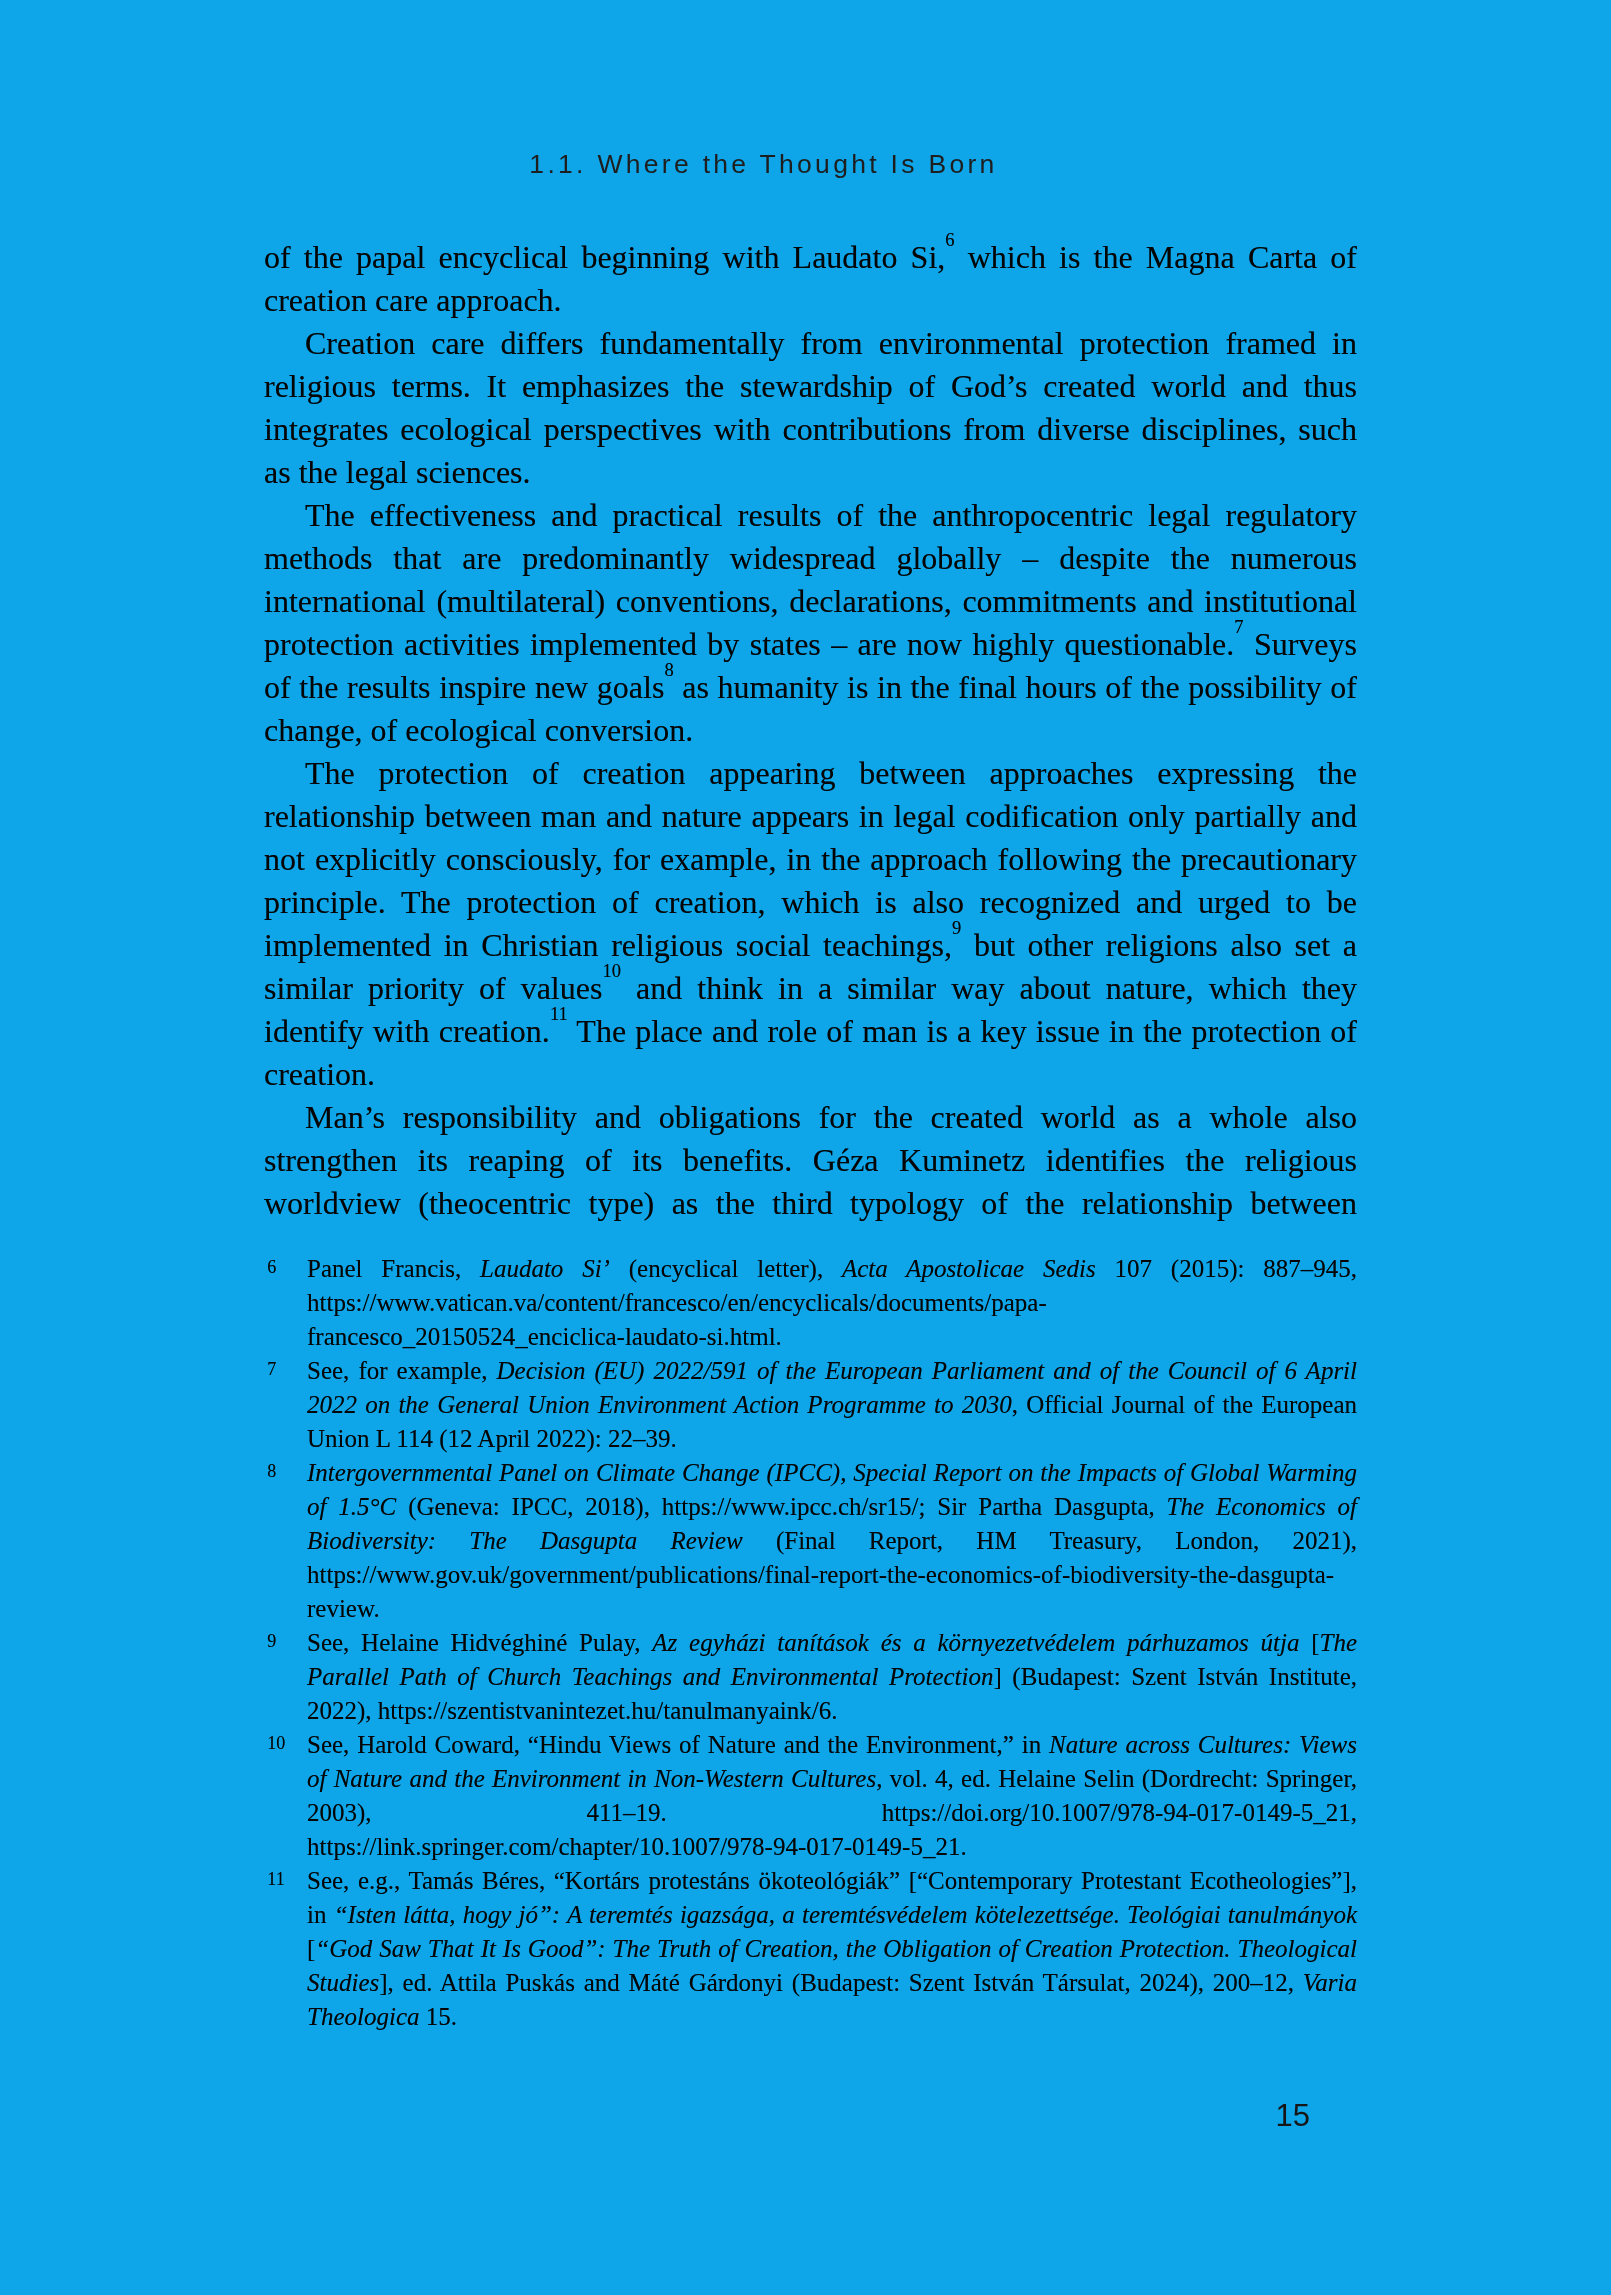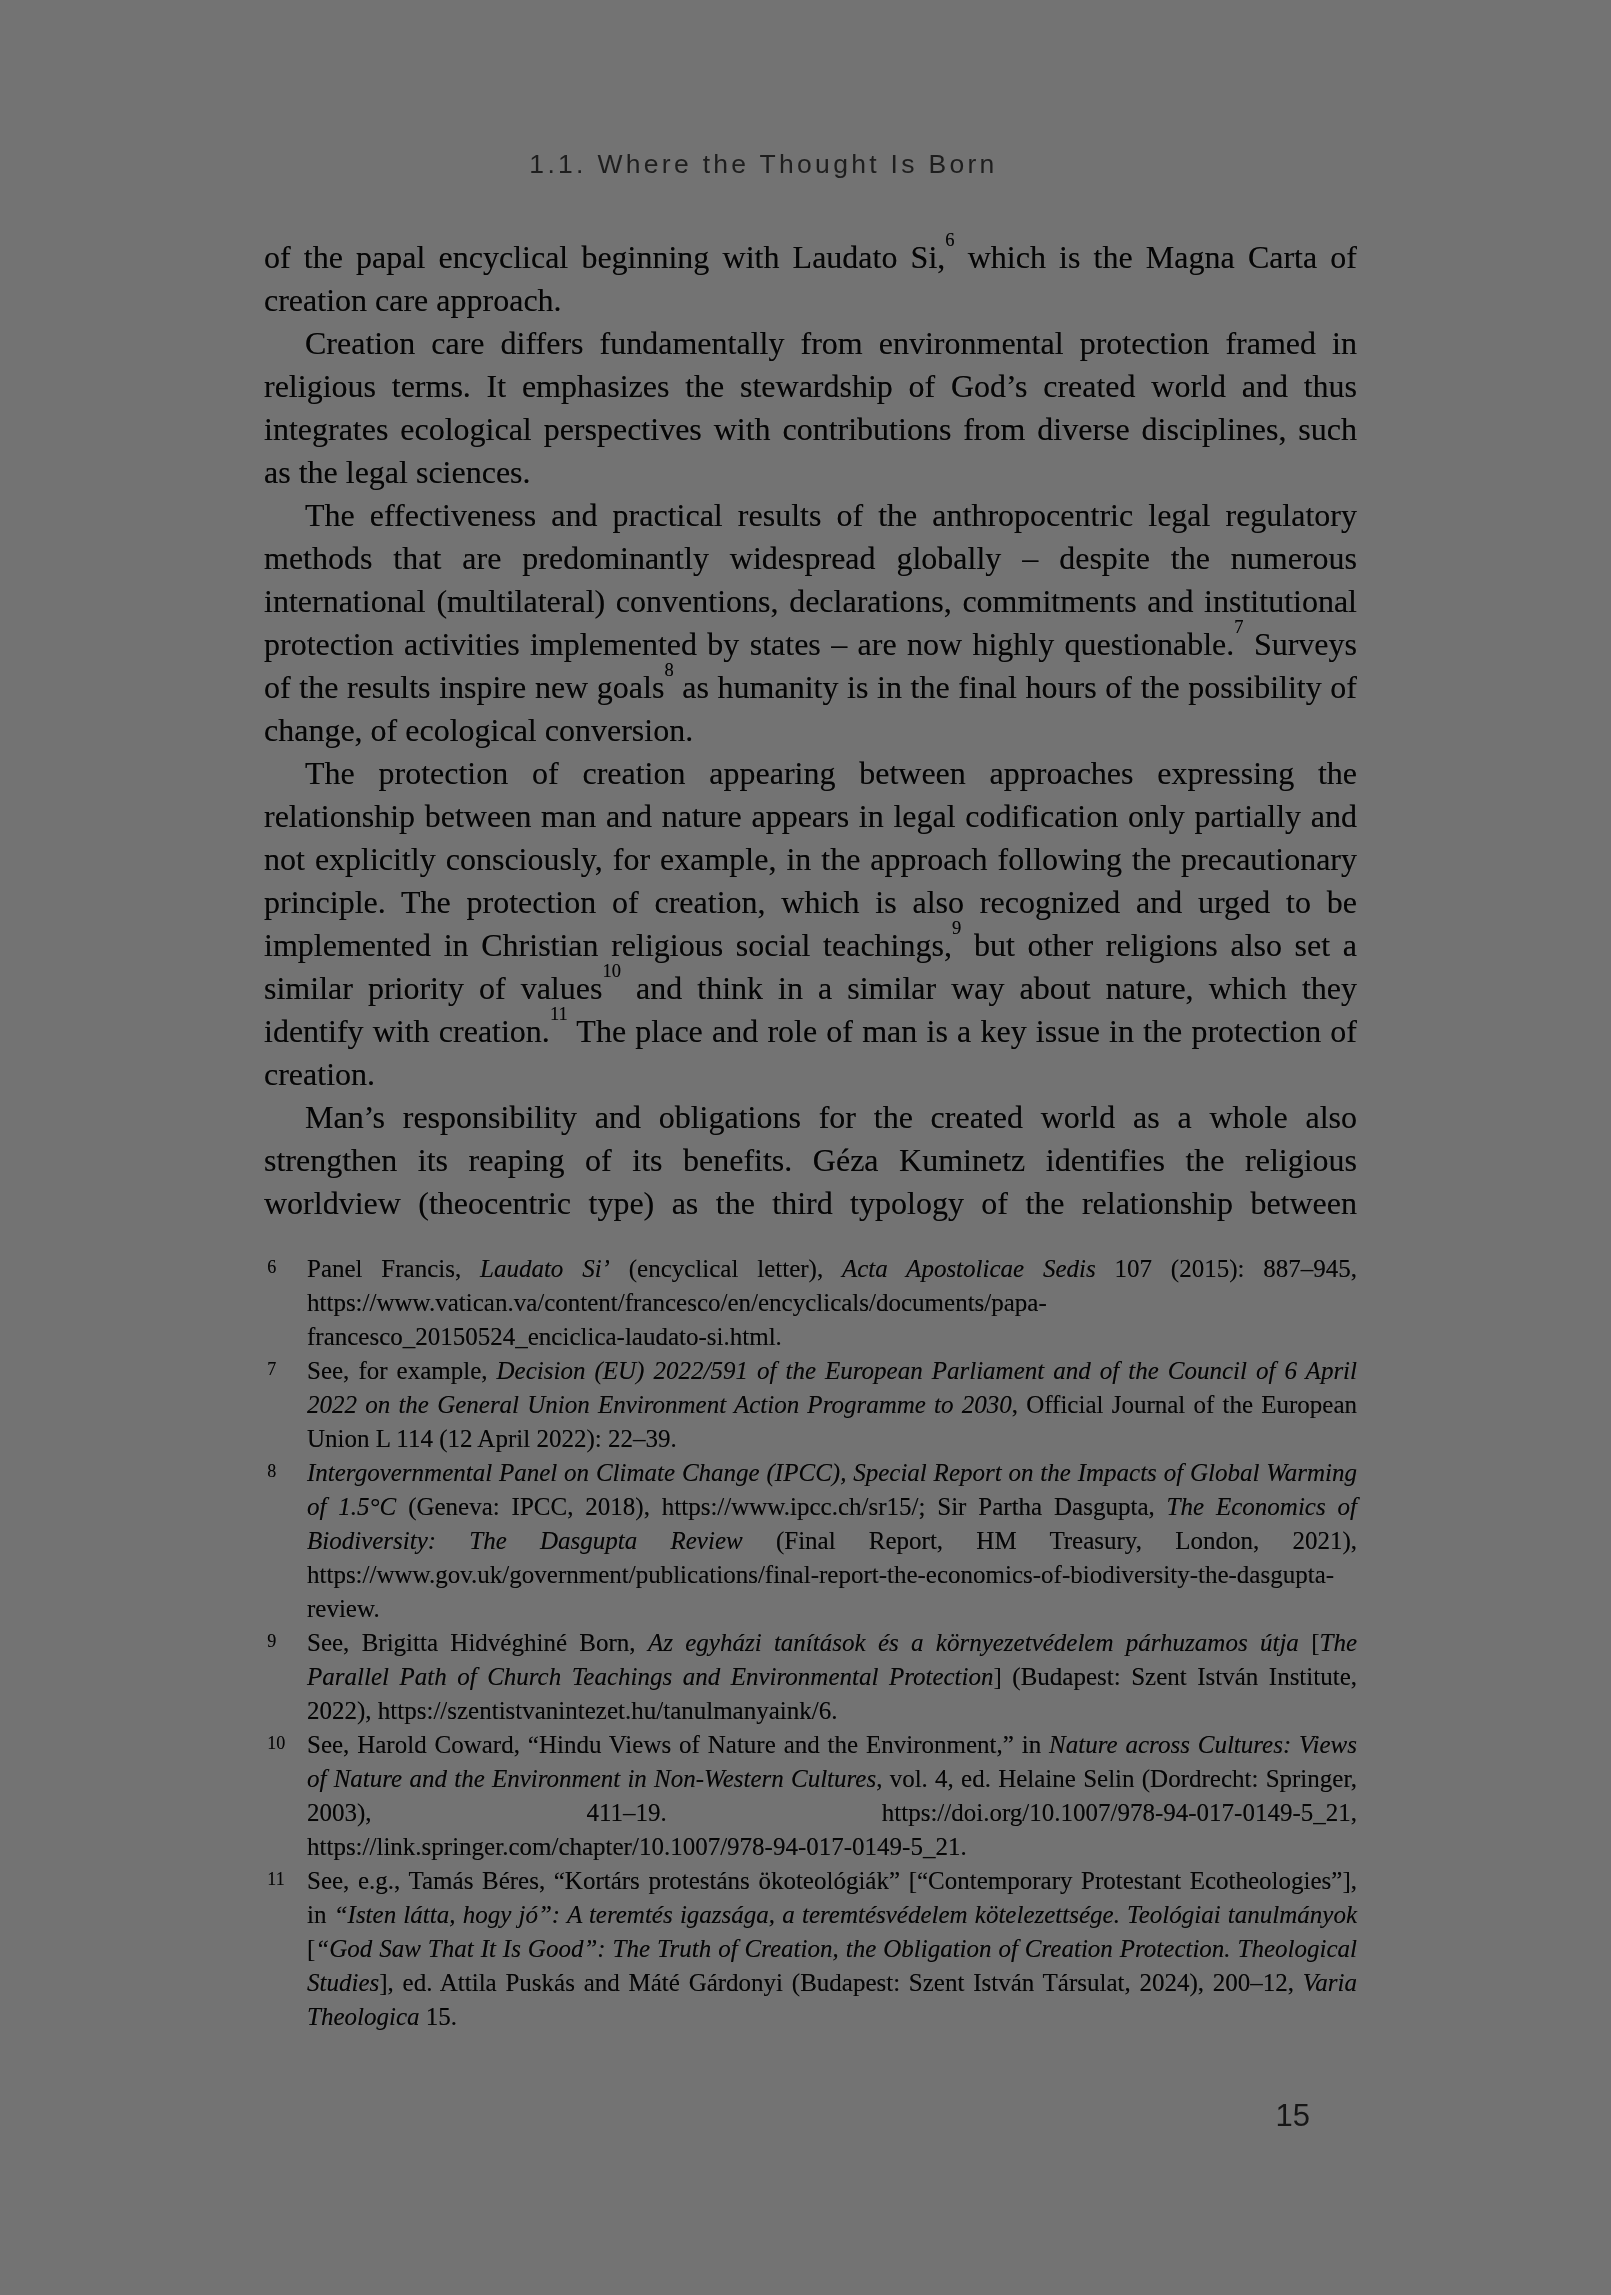--- a/index.html
+++ b/index.html
@@ -1,20 +1,20 @@
 <!DOCTYPE html>
 <html style="font-size:13.2px"><head>
 <meta charset="utf-8">
 <style>
   html, body { margin: 0; padding: 0; background: #e8e8e8; }
   .page {
     position: relative;
     width: 1612px;
     height: 2295px;
-    background: #737373;
+    background: #0ea5e9;
     overflow: hidden;
     color: #0c0c0c;
   }
   .running-head {
     position: absolute;
     top: 149px;
     left: 217px;
     width: 1093px;
     text-align: center;
     font-family: "Liberation Sans", sans-serif;
@@ -90,21 +90,21 @@
         <p class="body-para"><span>of the papal encyclical beginning with Laudato Si,</span><sup class="fnref">6</sup><span> which is the Magna Carta of creation care approach.</span></p>
         <p class="body-para indent"><span>Creation care differs fundamentally from environmental protection framed in religious terms. It emphasizes the stewardship of God’s created world and thus integrates ecological perspectives with contributions from diverse disciplines, such as the legal sciences.</span></p>
         <p class="body-para indent"><span>The effectiveness and practical results of the anthropocentric legal regulatory methods that are predominantly widespread globally – despite the numerous international (multilateral) conventions, declarations, commitments and institutional protection activities implemented by states – are now highly questionable.</span><sup class="fnref">7</sup><span> Surveys of the results inspire new goals</span><sup class="fnref">8</sup><span> as humanity is in the final hours of the possibility of change, of ecological conversion.</span></p>
         <p class="body-para indent"><span>The protection of creation appearing between approaches expressing the relationship between man and nature appears in legal codification only partially and not explicitly consciously, for example, in the approach following the precautionary principle. The protection of creation, which is also recognized and urged to be implemented in Christian religious social teachings,</span><sup class="fnref">9</sup><span> but other religions also set a similar priority of values</span><sup class="fnref">10</sup><span> and think in a similar way about nature, which they identify with creation.</span><sup class="fnref">11</sup><span> The place and role of man is a key issue in the protection of creation.</span></p>
         <p class="body-para indent cont"><span>Man’s responsibility and obligations for the created world as a whole also strengthen its reaping of its benefits. Géza Kuminetz identifies the religious worldview (theocentric type) as the third typology of the relationship between</span></p>
       </div>
     <div id="footnotes" class="footnotes">
         <div class="footnote"><span class="fn-num">6</span><span>Panel Francis, </span><em>Laudato Si’</em><span> (encyclical letter), </span><em>Acta Apostolicae Sedis</em><span> 107 (2015): 887–945, https://www.vatican.va/content/francesco/en/encyclicals/documents/papa-francesco_20150524_enciclica-laudato-si.html.</span></div>
         <div class="footnote"><span class="fn-num">7</span><span>See, for example, </span><em>Decision (EU) 2022/591 of the European Parliament and of the Council of 6 April 2022 on the General Union Environment Action Programme to 2030</em><span>, Official Journal of the European Union L 114 (12 April 2022): 22–39.</span></div>
         <div class="footnote"><span class="fn-num">8</span><em>Intergovernmental Panel on Climate Change (IPCC), Special Report on the Impacts of Global Warming of 1.5°C</em><span> (Geneva: IPCC, 2018), https://www.ipcc.ch/sr15/; Sir Partha Dasgupta, </span><em>The Economics of Biodiversity: The Dasgupta Review</em><span> (Final Report, HM Treasury, London, 2021), https://www.gov.uk/government/publications/final-report-the-economics-of-biodiversity-the-dasgupta-review.</span></div>
-        <div class="footnote"><span class="fn-num">9</span><span>See, Brigitta Hidvéghiné Born, </span><em>Az egyházi tanítások és a környezetvédelem párhuzamos útja</em><span> [</span><em>The Parallel Path of Church Teachings and Environmental Protection</em><span>] (Budapest: Szent István Institute, 2022), https://szentistvanintezet.hu/tanulmanyaink/6.</span></div>
+        <div class="footnote"><span class="fn-num">9</span><span>See, Helaine Hidvéghiné Pulay, </span><em>Az egyházi tanítások és a környezetvédelem párhuzamos útja</em><span> [</span><em>The Parallel Path of Church Teachings and Environmental Protection</em><span>] (Budapest: Szent István Institute, 2022), https://szentistvanintezet.hu/tanulmanyaink/6.</span></div>
         <div class="footnote"><span class="fn-num">10</span><span>See, Harold Coward, “Hindu Views of Nature and the Environment,” in </span><em>Nature across Cultures: Views of Nature and the Environment in Non-Western Cultures</em><span>, vol. 4, ed. Helaine Selin (Dordrecht: Springer, 2003), 411–19. https://doi.org/10.1007/978-94-017-0149-5_21, https://link.springer.com/chapter/10.1007/978-94-017-0149-5_21.</span></div>
         <div class="footnote"><span class="fn-num">11</span><span>See, e.g., Tamás Béres, “Kortárs protestáns ökoteológiák” [“Contemporary Protestant Ecotheologies”], in </span><em>“Isten látta, hogy jó”: A teremtés igazsága, a teremtésvédelem kötelezettsége. Teológiai tanulmányok</em><span> [</span><em>“God Saw That It Is Good”: The Truth of Creation, the Obligation of Creation Protection. Theological Studies</em><span>], ed. Attila Puskás and Máté Gárdonyi (Budapest: Szent István Társulat, 2024), 200–12, </span><em>Varia Theologica</em><span> 15.</span></div>
       </div>
   </div>
 
   <div class="page-number">15</div>
 </div>
 
 
 </body></html>

